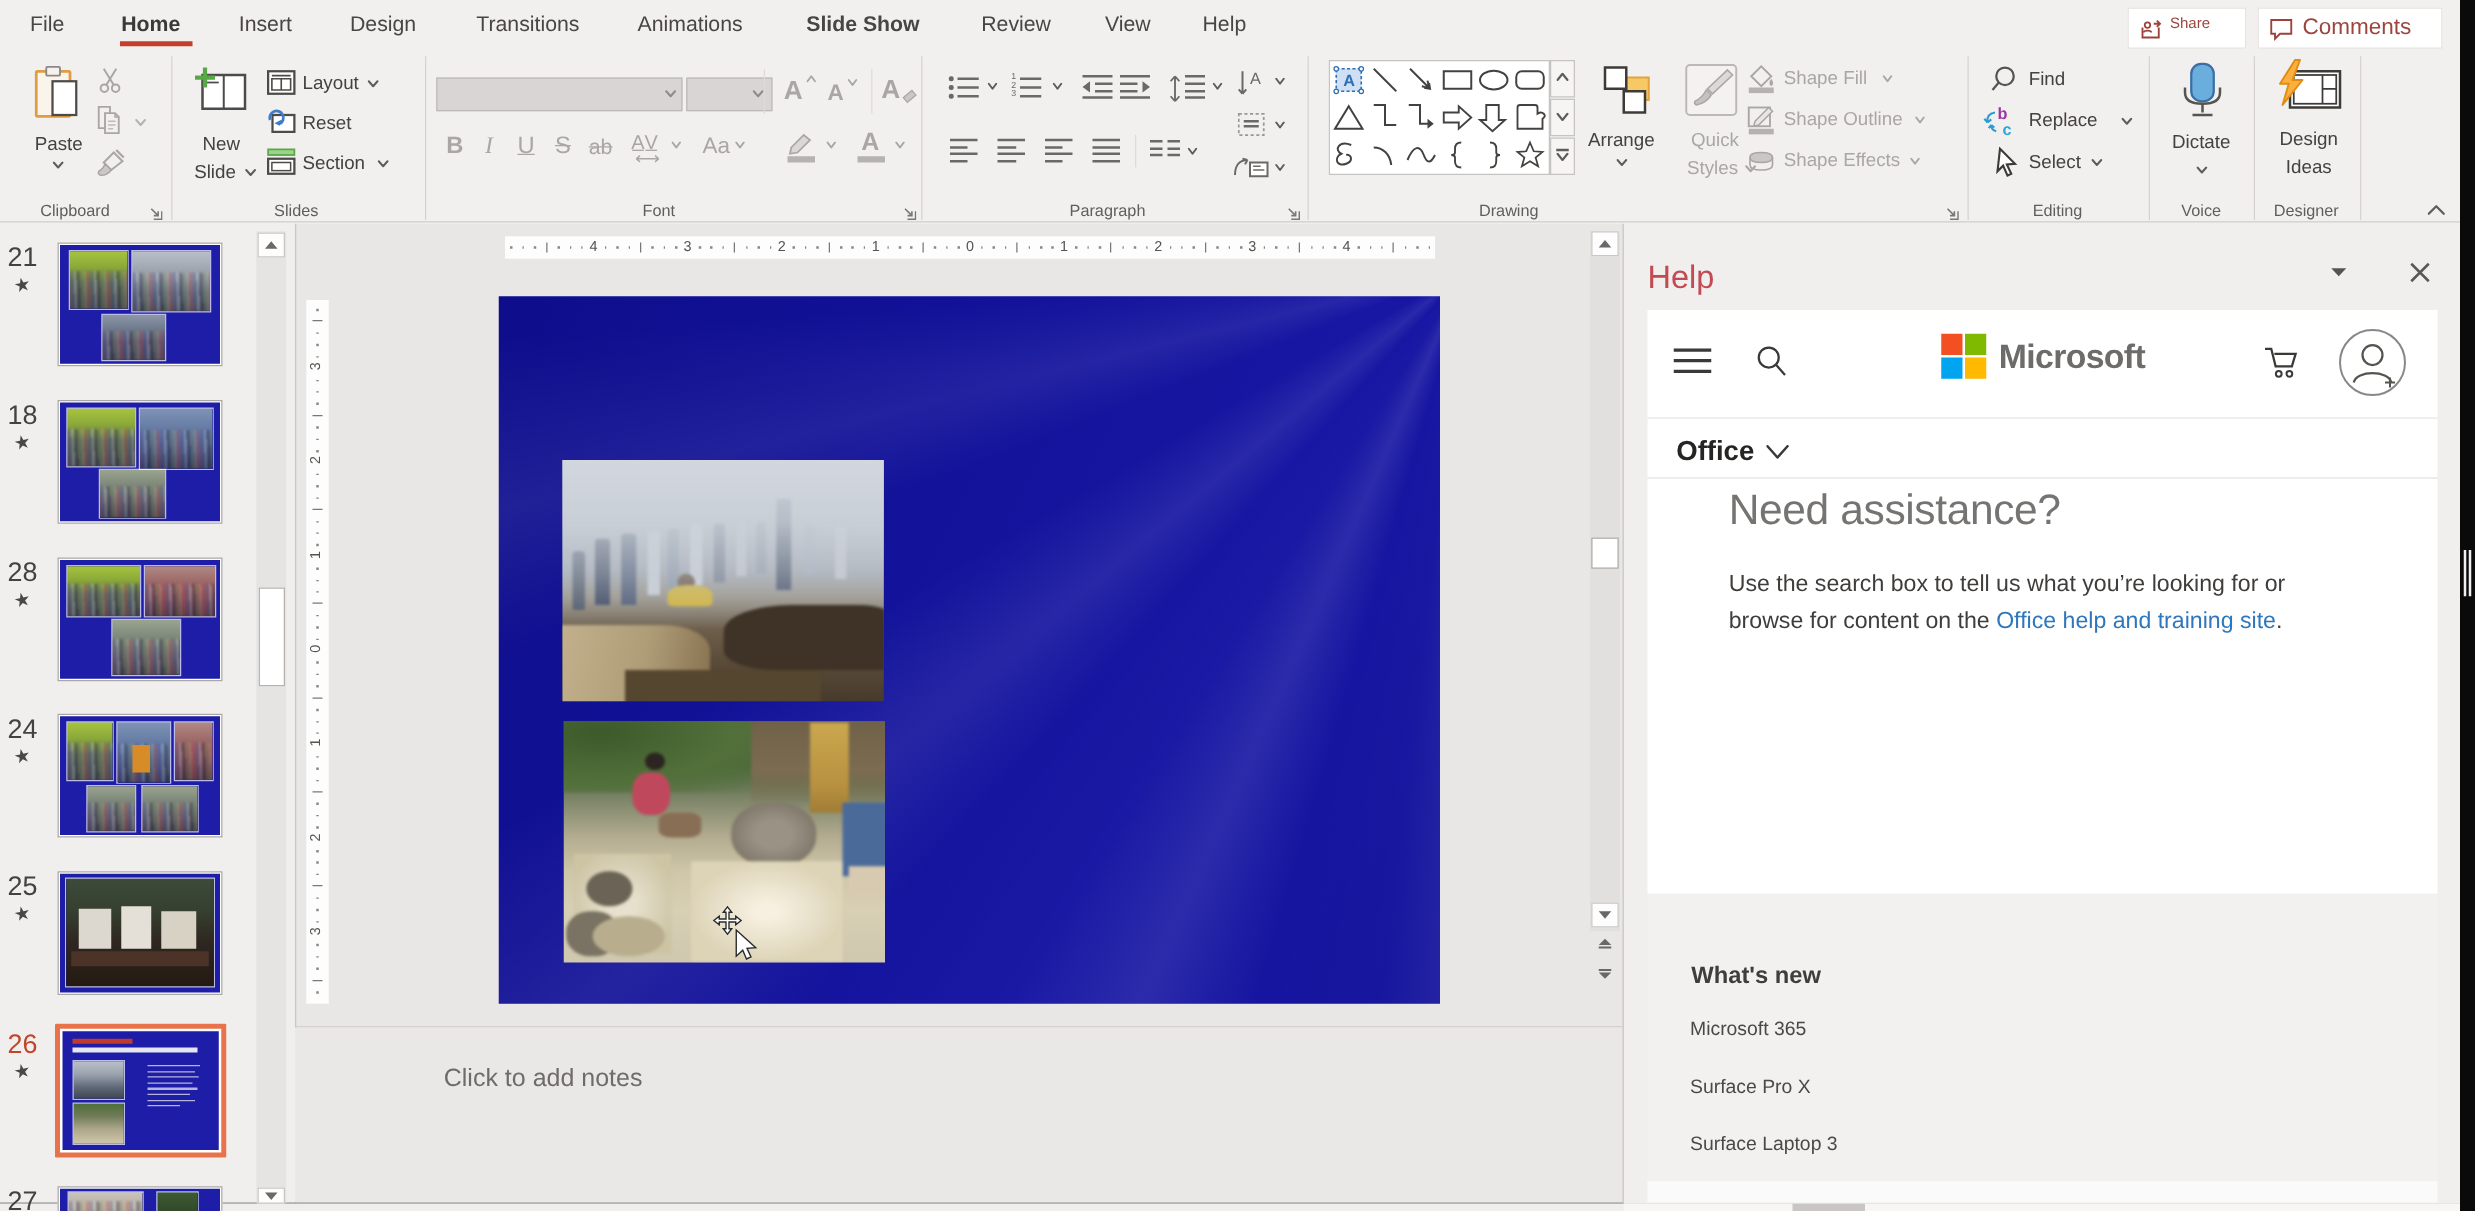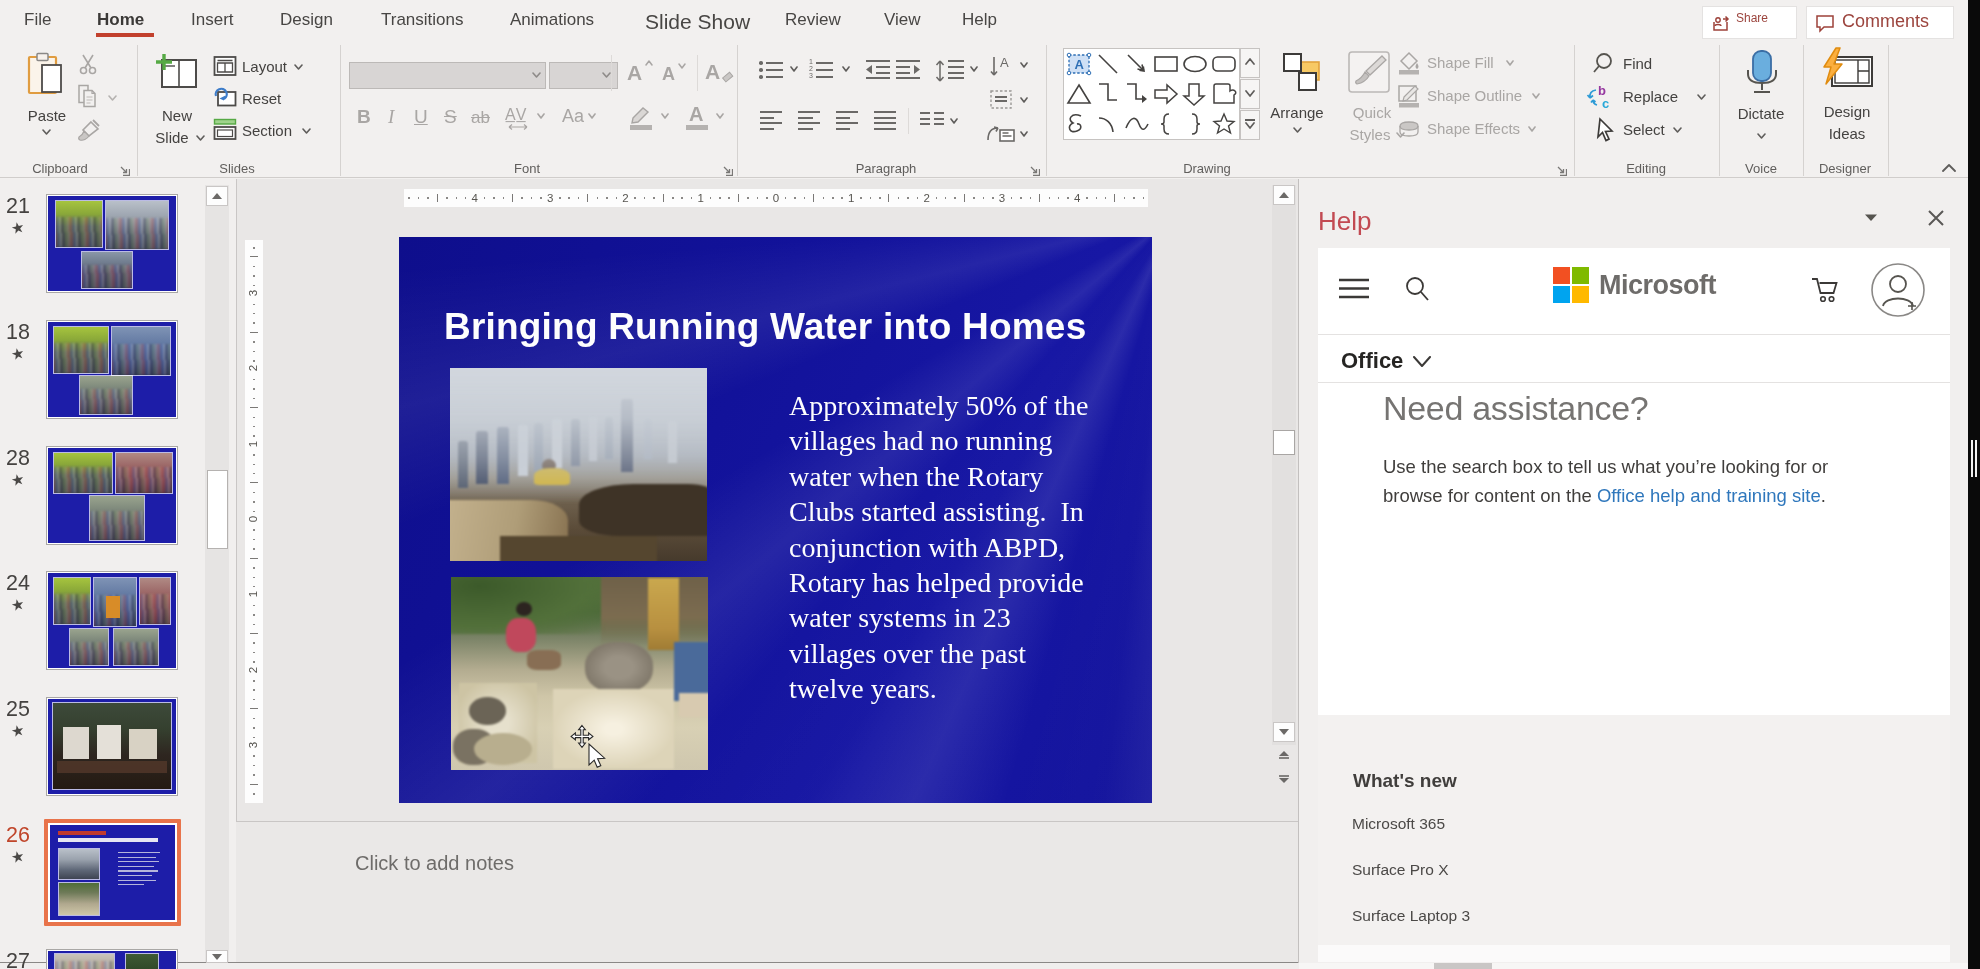--- a/index.html
+++ b/index.html
@@ -11,21 +11,21 @@
 .photo{position:absolute;}
 </style></head><body>
 
 <div class="abs" style="left:0;top:0;width:1980px;height:178px;background:#f2f0ef;border-bottom:1px solid #d0cdcb"></div>
 <div class="abs" style="left:24px;top:10px;font-size:17px;color:#484644;font-weight:normal">File</div>
 <div class="abs" style="left:97px;top:10px;font-size:17px;color:#3b3937;font-weight:bold">Home</div>
 <div class="abs" style="left:191px;top:10px;font-size:17px;color:#484644;font-weight:normal">Insert</div>
 <div class="abs" style="left:280px;top:10px;font-size:17px;color:#484644;font-weight:normal">Design</div>
 <div class="abs" style="left:381px;top:10px;font-size:17px;color:#484644;font-weight:normal">Transitions</div>
 <div class="abs" style="left:510px;top:10px;font-size:17px;color:#484644;font-weight:normal">Animations</div>
-<div class="abs" style="left:645px;top:10px;font-size:21px;color:#484644;font-weight:normal">Slide Show</div>
+<div class="abs" style="left:645px;top:10px;font-size:17px;color:#484644;font-weight:bold">Slide Show</div>
 <div class="abs" style="left:785px;top:10px;font-size:17px;color:#484644;font-weight:normal">Review</div>
 <div class="abs" style="left:884px;top:10px;font-size:17px;color:#484644;font-weight:normal">View</div>
 <div class="abs" style="left:962px;top:10px;font-size:17px;color:#484644;font-weight:normal">Help</div>
 <div class="abs" style="left:96px;top:33px;width:58px;height:4px;background:#c2402d"></div>
 <div class="abs" style="left:1702px;top:6px;width:95px;height:33px;background:#fff;border:1px solid #e4e2e1"></div>
 <div class="abs" style="left:1806px;top:6px;width:148px;height:33px;background:#fff;border:1px solid #e4e2e1"></div>
 <svg class="abs" style="left:1711px;top:13px" width="20" height="20" viewBox="0 0 20 20">
 <path d="M3 9 v8 h13 v-8" fill="none" stroke="#9d423a" stroke-width="1.5"></path>
 <circle cx="7" cy="7" r="2.2" fill="none" stroke="#9d423a" stroke-width="1.4"></circle>
 <path d="M4 13 c0-2 6-2 6 0" fill="none" stroke="#9d423a" stroke-width="1.4"></path>
@@ -688,22 +688,20 @@
 <div style="position:absolute;left:8.2px;top:515.3px;width:1.6px;height:1.6px;background:#8a8886"></div>
 <div style="position:absolute;left:8.2px;top:524.7px;width:1.6px;height:1.6px;background:#8a8886"></div>
 <div style="position:absolute;left:8.2px;top:534.1px;width:1.6px;height:1.6px;background:#8a8886"></div>
 <div style="position:absolute;left:5px;top:543.5px;width:8px;height:1px;background:#7a7876"></div>
 <div style="position:absolute;left:8.2px;top:553.0px;width:1.6px;height:1.6px;background:#8a8886"></div>
 </div>
 <div class="abs" style="left:399px;top:237px;width:753px;height:566px;overflow:hidden;
 background:linear-gradient(115deg,#0e0e8c 0%,#12129a 40%,#1717a4 70%,#13139c 100%)">
 <div style="position:absolute;left:0;top:0;width:100%;height:100%;
 background:conic-gradient(from 170deg at 103% -4%,rgba(255,255,255,0) 0deg,rgba(255,255,255,.10) 9deg,rgba(255,255,255,.01) 17deg,rgba(255,255,255,0) 26deg,rgba(255,255,255,.09) 34deg,rgba(255,255,255,.01) 42deg,rgba(255,255,255,0) 52deg,rgba(255,255,255,.08) 60deg,rgba(255,255,255,0) 70deg,rgba(255,255,255,0) 78deg,rgba(255,255,255,.07) 86deg,rgba(255,255,255,0) 96deg)"></div>
-<div style="position:absolute;left:45px;top:69px;font-size:37px;font-weight:bold;color:#fdfdfd;letter-spacing:.2px">Bringing Running Water into Homes</div>
-<div style="position:absolute;left:390px;top:151px;width:340px;font-family:'Liberation Serif',serif;font-size:28px;line-height:35.4px;color:#fefefe">Approximately 50% of the<br>villages had no running<br>water when the Rotary<br>Clubs started assisting.&nbsp; In<br>conjunction with ABPD,<br>Rotary has helped provide<br>water systems in 23<br>villages over the past<br>twelve years.</div>
 </div>
 <div class="abs" style="left:450px;top:368px;width:257px;height:193px;overflow:hidden;background:linear-gradient(180deg,#c2c6cd 0%,#b2b8c1 28%,#a2a8b1 45%,#958f83 57%,#6d5f4c 70%,#5a4b38 84%,#463a2c 100%)">
     <div style="position:absolute;left:-3px;top:-3px;right:-3px;bottom:-3px;filter:blur(1.1px)">
       <div style="position:absolute;left:4%;top:38%;width:10px;height:24%;background:#465062;border-radius:3px 3px 0 0"></div>
       <div style="position:absolute;left:11%;top:33%;width:12px;height:27%;background:#333e58;border-radius:3px 3px 0 0"></div>
       <div style="position:absolute;left:19%;top:31%;width:12px;height:29%;background:#42506e;border-radius:3px 3px 0 0"></div>
       <div style="position:absolute;left:27%;top:30%;width:10px;height:26%;background:#ccd2da;border-radius:3px 3px 0 0"></div>
       <div style="position:absolute;left:33%;top:29%;width:9px;height:25%;background:#8893a4;border-radius:3px 3px 0 0"></div>
       <div style="position:absolute;left:40%;top:27%;width:10px;height:25%;background:#d0d4da;border-radius:3px 3px 0 0"></div>
       <div style="position:absolute;left:47%;top:27%;width:9px;height:24%;background:#6a7488;border-radius:3px 3px 0 0"></div>

